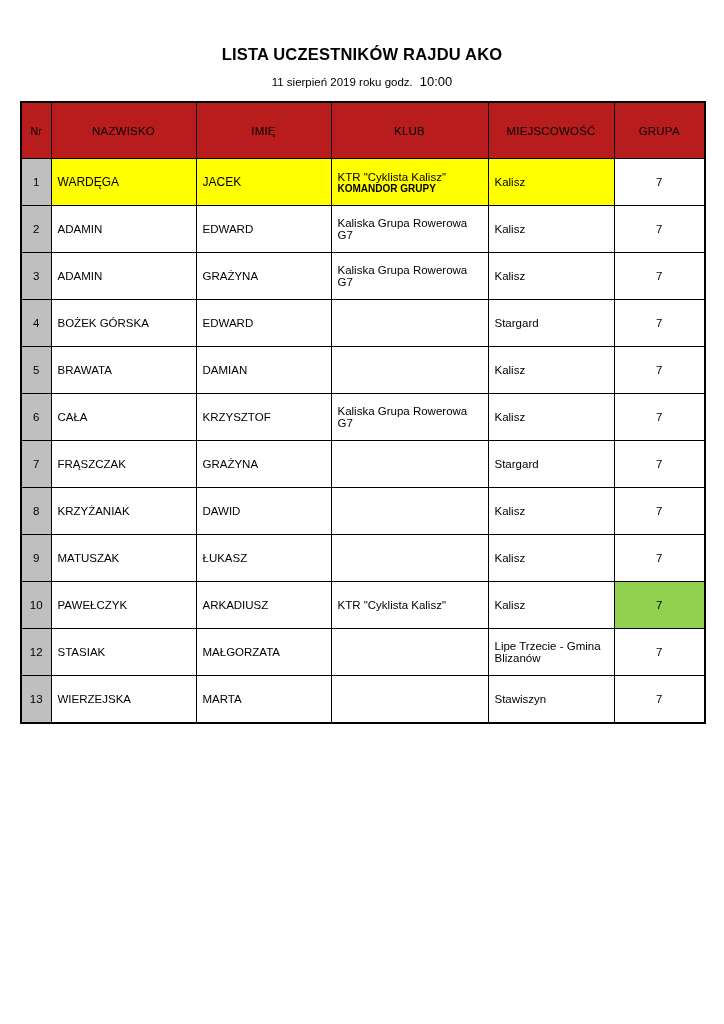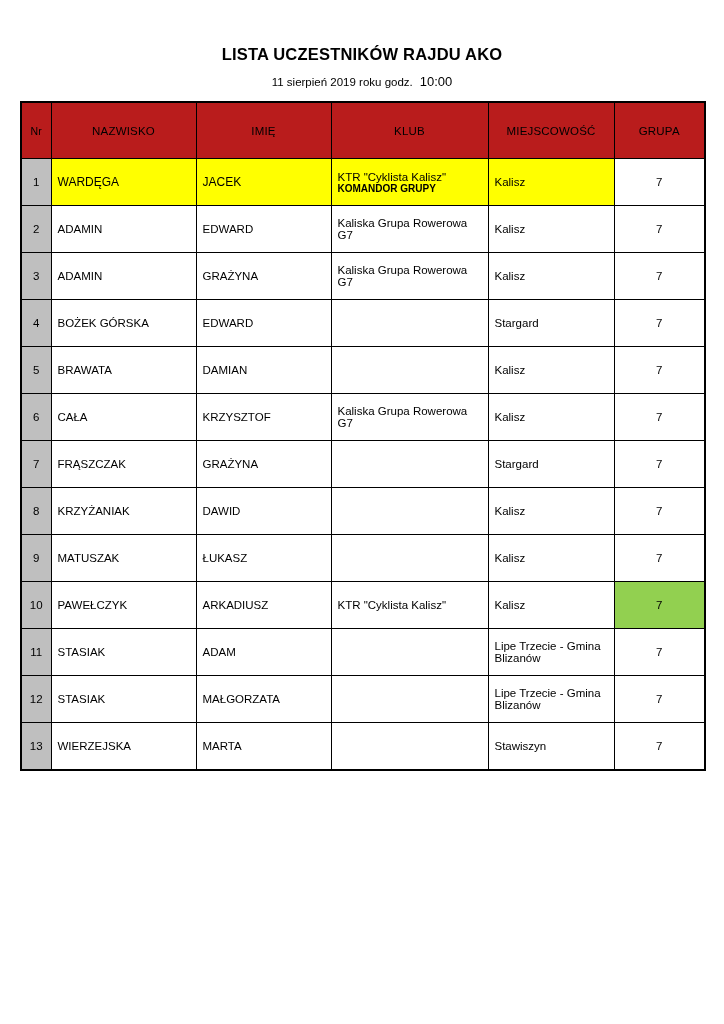--- a/index.html
+++ b/index.html
@@ -253,31 +253,20 @@
           <td class="cell-imie">ARKADIUSZ</td>
           <td class="cell-klub">
             <span class="klub-line1">KTR "Cyklista Kalisz"</span>
           </td>
           <td class="cell-miej">
             <span class="mc-line">Kalisz</span>
           </td>
           <td class="cell-grupa grupa-green">7</td>
         </tr>
         <tr>
-          <td class="cell-nr">11</td>
-          <td class="cell-nazw">STASIAK</td>
-          <td class="cell-imie">ADAM</td>
-          <td class="cell-klub"></td>
-          <td class="cell-miej">
-            <span class="mc-line">Lipe Trzecie - Gmina</span>
-            <span class="mc-line">Blizanów</span>
-          </td>
-          <td class="cell-grupa">7</td>
-        </tr>
-        <tr>
           <td class="cell-nr">12</td>
           <td class="cell-nazw">STASIAK</td>
           <td class="cell-imie">MAŁGORZATA</td>
           <td class="cell-klub"></td>
           <td class="cell-miej">
             <span class="mc-line">Lipe Trzecie - Gmina</span>
             <span class="mc-line">Blizanów</span>
           </td>
           <td class="cell-grupa">7</td>
         </tr>

